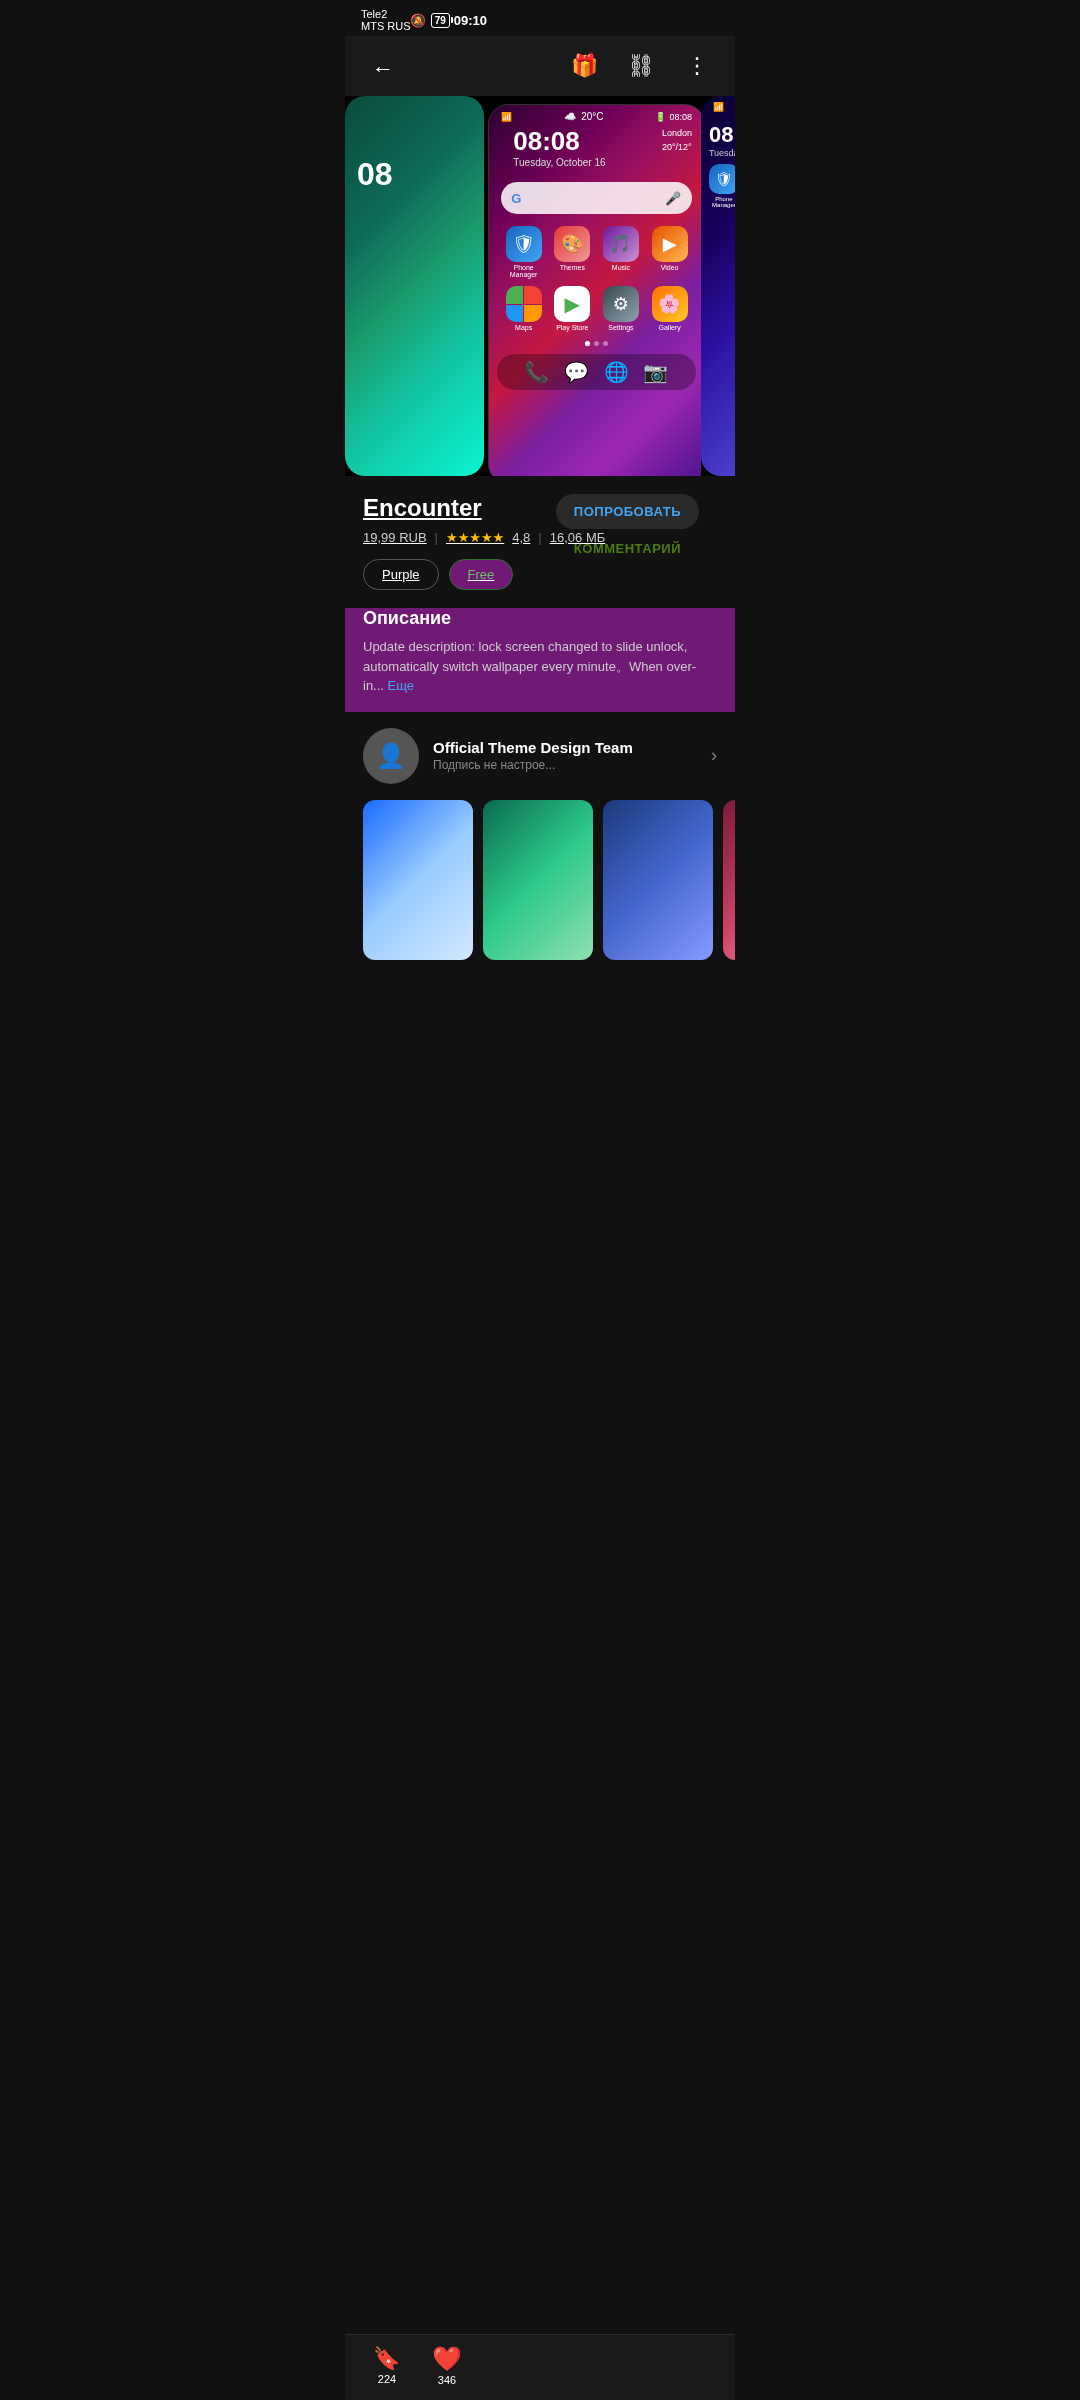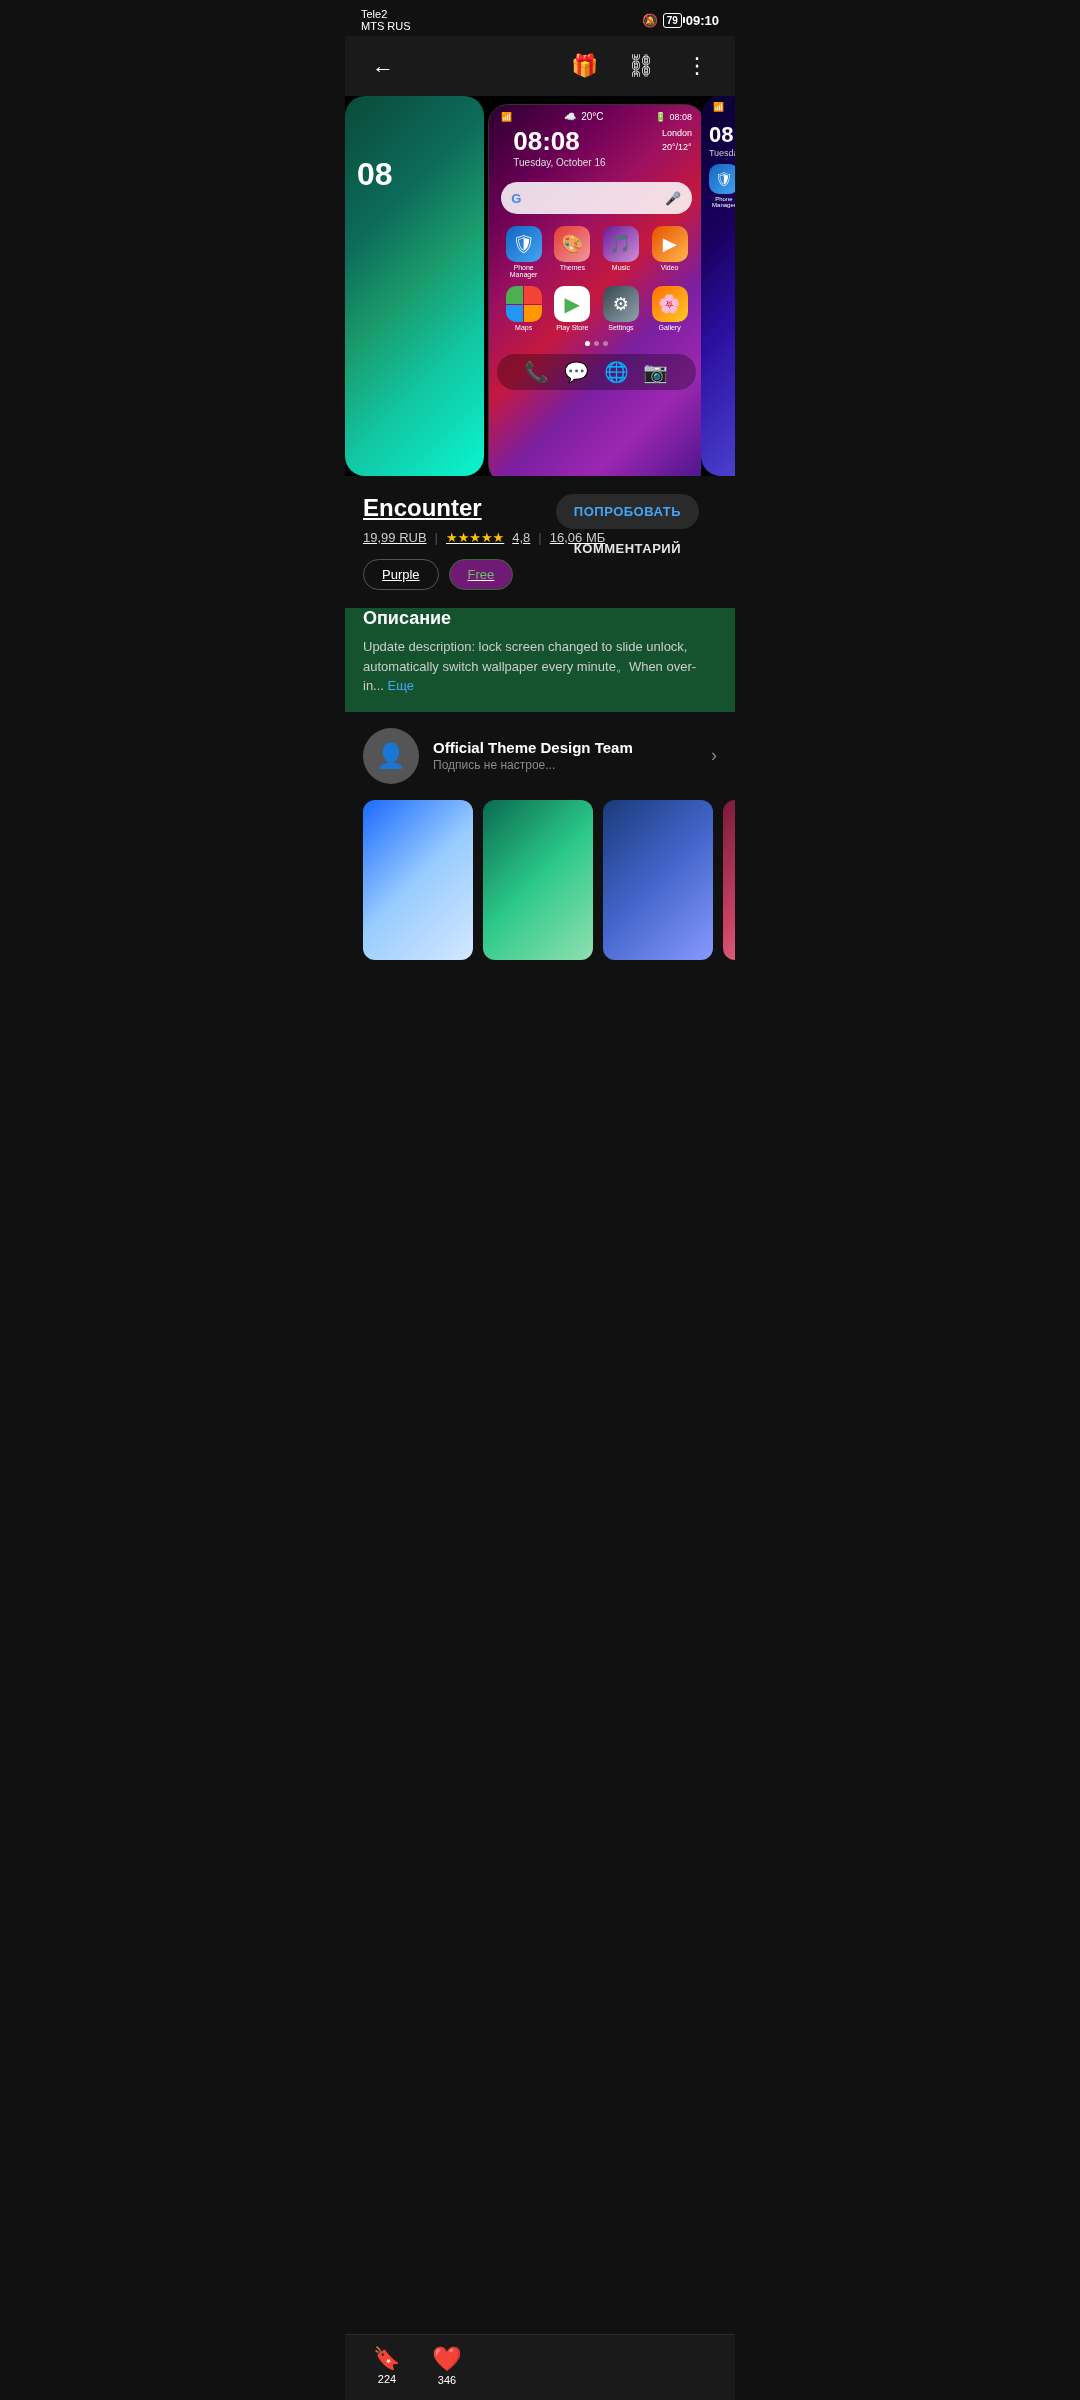--- a/index.html
+++ b/index.html
@@ -11,21 +11,20 @@
       width: 390px;
       margin: 0 auto;
       min-height: 100vh;
       position: relative;
       overflow-x: hidden;
     }
 
     
     .status-bar {
       display: flex;
-      justify-content: space-between;
       align-items: center;
       padding: 8px 16px 4px;
       font-size: 11px;
       color: #fff;
       background: #111;
     }
     .status-left { display: flex; flex-direction: column; font-size: 11px; }
     .status-right { display: flex; align-items: center; gap: 4px; font-size: 13px; font-weight: 600; }
     .battery-icon {
       display: inline-flex; align-items: center; justify-content: center;
@@ -192,40 +191,40 @@
       background: #2a2a2a;
       color: #42a5f5;
       border: none; border-radius: 20px;
       padding: 10px 18px;
       font-size: 13px; font-weight: 600;
       cursor: pointer;
       letter-spacing: 0.5px;
     }
     .btn-comment {
       background: transparent;
-      color: #e5e5e5;
+      color: #4d7c0f;
       border: none;
       padding: 4px 18px;
       font-size: 13px; font-weight: 600;
       cursor: pointer;
       letter-spacing: 0.5px;
     }
 
     .tag-buttons { display: flex; gap: 10px; margin-bottom: 18px; }
     .tag-btn {
       border: 1.5px solid #555; border-radius: 20px;
       padding: 7px 18px; font-size: 13px; color: #fff;
       background: transparent; cursor: pointer;
     }
     .tag-btn.dark { background: #701a75; border-color: #2e6d2e; color: #6dbf67; }
 
     
     .description-section {
       padding: 0 18px 16px;
-      background: #14532d;
+      background: #701a75;
     }
     .desc-title { font-size: 18px; font-weight: 700; margin-bottom: 8px; color: #fff; }
     .desc-text { font-size: 13px; color: #ccc; line-height: 1.5; }
     .desc-more { color: #42a5f5; cursor: pointer; }
 
     
     .dev-section {
       padding: 16px 18px;
       background: #111;
       display: flex;

